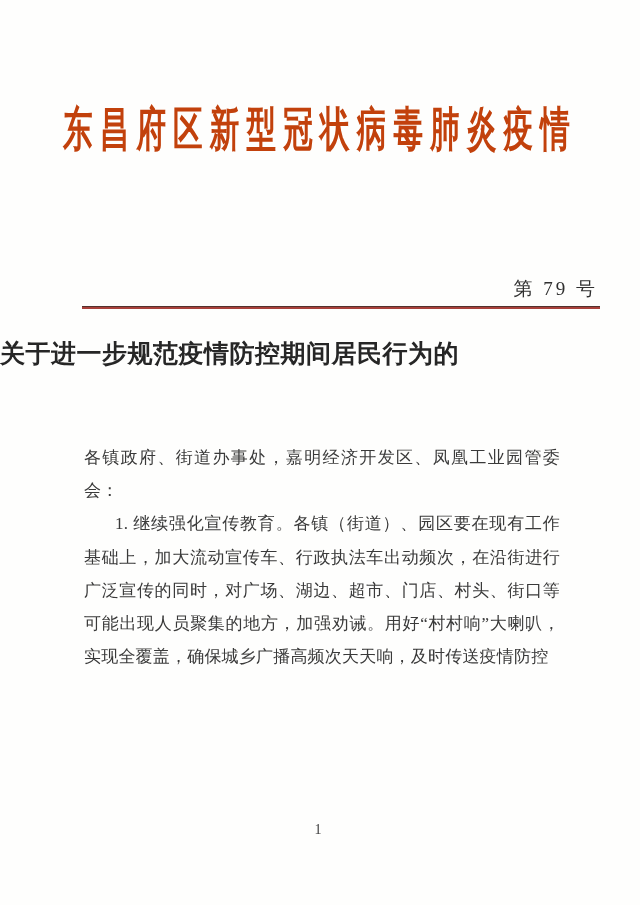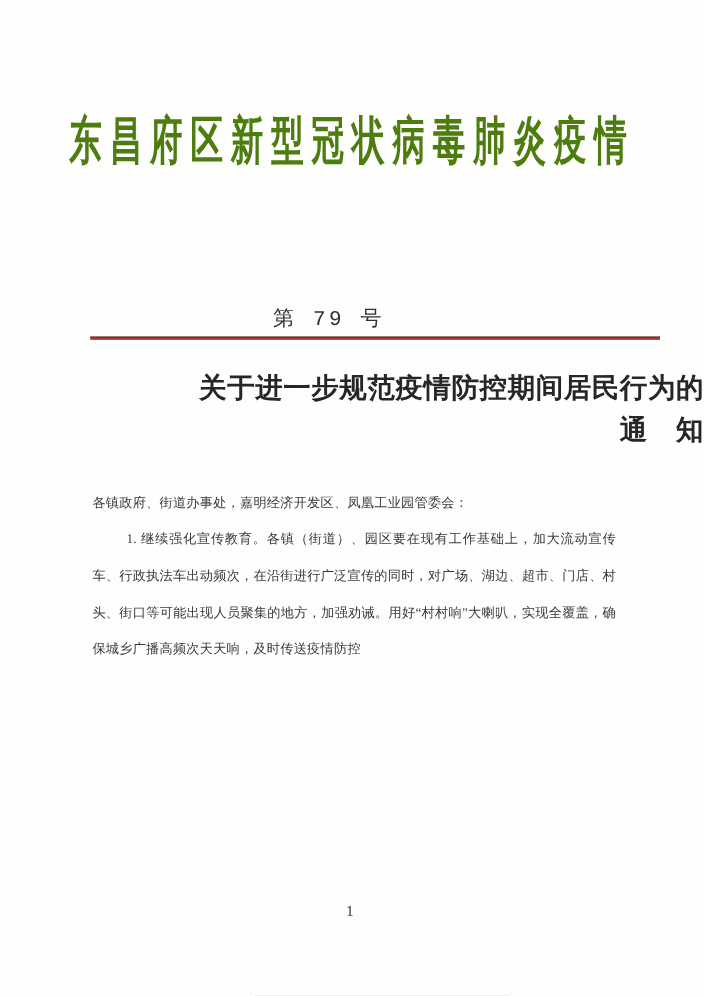--- a/index.html
+++ b/index.html
@@ -9,60 +9,59 @@
     margin:0 auto;
     background:#fefefdf5;
     background-color:#fefefd;
     font-family:"Liberation Serif","DejaVu Serif",serif;
     overflow:hidden;
   }
   
   .header {
     position:absolute; top:92px; left:0; width:640px;
     text-align:center;
-    color:#4d7c0f;
+    color:#c2410c;
     font-weight:bold;
   }
   .header-line { height:75px; line-height:75px; }
   .header-line .stretch {
     display:inline-block;
     font-size:29px;
     letter-spacing:7px;
     white-space:nowrap;
     transform:scale(1.02,1.62);
     transform-origin:center center;
   }
   .header-line.second .stretch { letter-spacing:9px; }
 
   .doc-number {
     position:absolute; top:276px; left:0; width:598px;
-    text-align:center;
+    text-align:right;
     font-size:19px;
     letter-spacing:3px;
     color:#2f2f2f;
-    font-family:Liberation Mono, monospace;
   }
   .red-rule {
     position:absolute; top:306px; left:82px;
     width:518px; height:2px;
     background:#a8403a;
     border-top:1px solid #53312d;
   }
   .title {
     position:absolute; top:335px; left:0; width:640px;
-    text-align:right;
+    text-align:left;
     font-size:25px;
     line-height:38px;
     font-weight:bold;
     color:#262626;
     letter-spacing:0.5px;
   }
   .body {
     position:absolute; top:441px; left:84px; width:476px;
-    font-size:12px;
+    font-size:17px;
     line-height:33.2px;
     text-align:justify;
     text-justify:inter-ideograph;
     color:#3a3a3a;
     letter-spacing:0.2px;
   }
   .body p { margin:0; }
   .body p.para { text-indent:31px; }
   .page-number {
     position:absolute; top:822px; left:0; width:636px;
@@ -81,21 +80,20 @@
       <span class="stretch">东昌府区新型冠状病毒肺炎疫情</span>
     </div>
   </div>
 
   <div class="doc-number">第 79 号</div>
 
   <div class="red-rule"></div>
 
   <div class="title">
     <div>关于进一步规范疫情防控期间居民行为的</div>
-    <div>通　知</div>
   </div>
 
   <div class="body">
     <p>各镇政府、街道办事处，嘉明经济开发区、凤凰工业园管委会：</p>
     <p class="para">1. 继续强化宣传教育。各镇（街道）、园区要在现有工作基础上，加大流动宣传车、行政执法车出动频次，在沿街进行广泛宣传的同时，对广场、湖边、超市、门店、村头、街口等可能出现人员聚集的地方，加强劝诫。用好“村村响”大喇叭，实现全覆盖，确保城乡广播高频次天天响，及时传送疫情防控</p>
   </div>
 
   <div class="page-number">1</div>
 
 </div>

